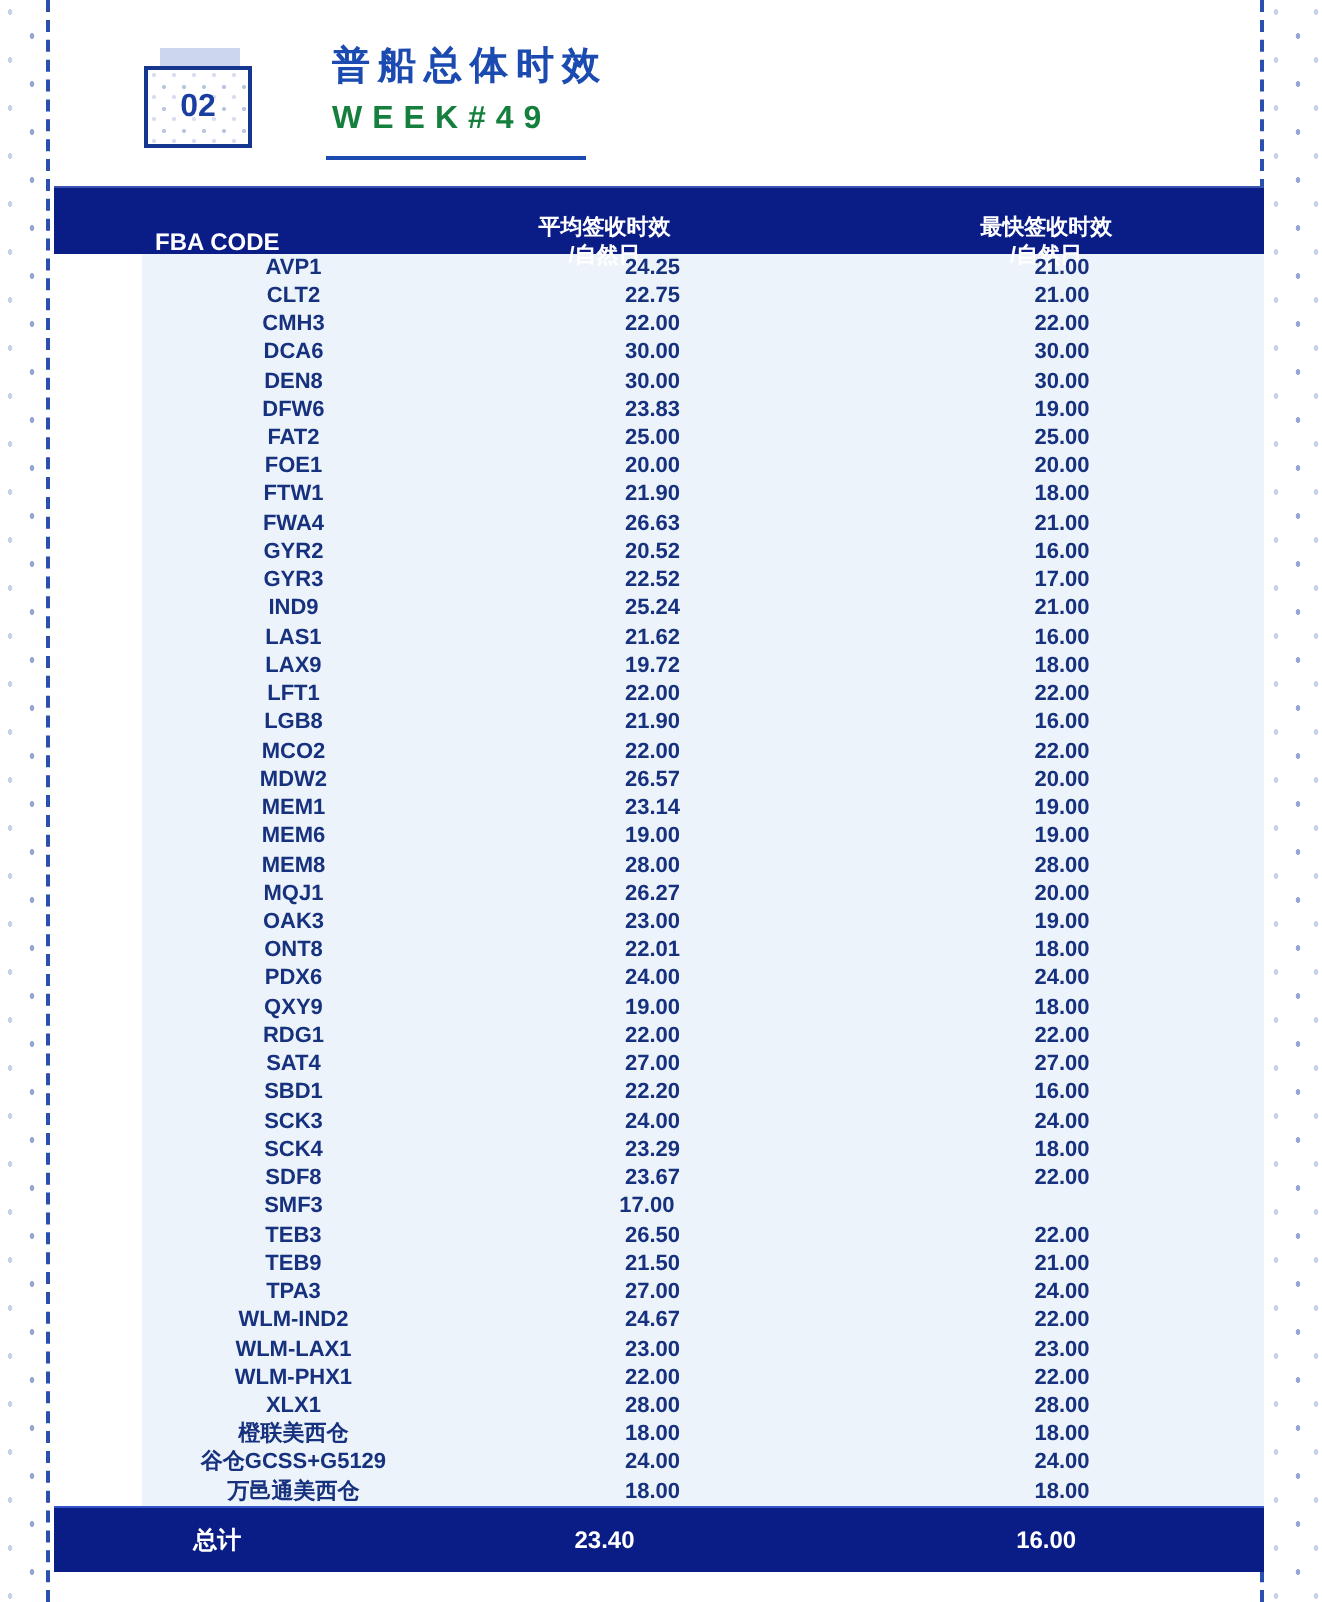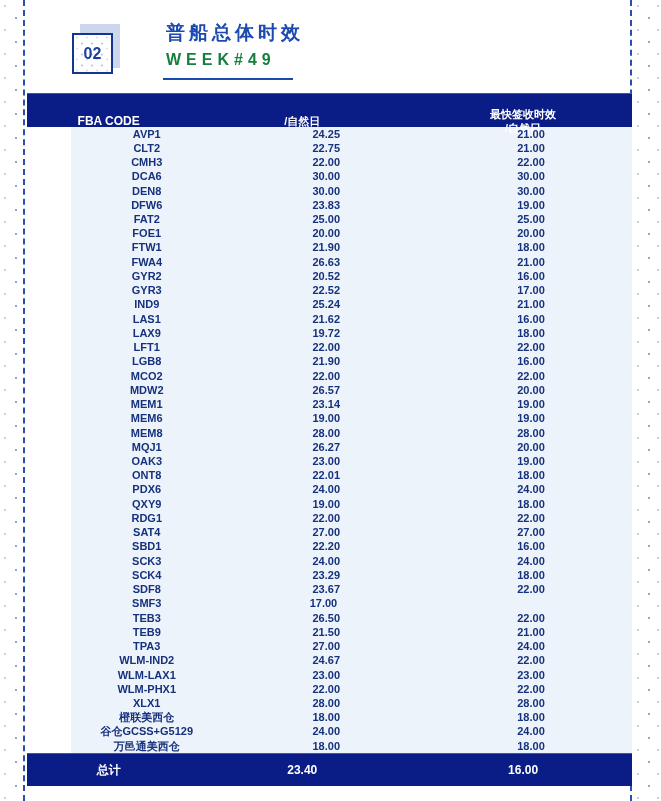--- a/index.html
+++ b/index.html
@@ -32,21 +32,21 @@
   .dash-right { left: 630px; }
 
   
   .header { position: absolute; left: 0; top: 0; width: 100%; height: 93px; }
   .badge-shadow {
     position: absolute; left: 80px; top: 24px;
     width: 40px; height: 44px; background: #ccd7ee;
   }
   .badge-box {
     position: absolute; left: 72px; top: 33px;
-    width: 41px; height: 41px;
+    width: 54px; height: 41px;
     background: #ffffff;
     border: 2px solid #14368f;
     display: flex; align-items: center; justify-content: center;
     background-image:
       radial-gradient(#b9c6e2 0.9px, transparent 1.1px),
       radial-gradient(#d6def0 0.9px, transparent 1.1px);
     background-size: 10px 11px, 10px 11px;
     background-position: 3px 3px, 8px 8px;
   }
   .badge-box span {
@@ -121,20 +121,21 @@
     <div class="title">普船总体时效</div>
     <div class="subtitle">WEEK#49</div>
     <div class="title-underline"></div>
   </div>
 
   <div class="table">
 
     <div class="thead">
       <div class="th col-code">FBA CODE</div>
       <div class="th col-avg">
+        <span style="display:block">平均签收时效</span>
         <span style="display:block">/自然日</span>
       </div>
       <div class="th col-fast">
         <span style="display:block">最快签收时效</span>
         <span style="display:block">/自然日</span>
       </div>
     </div>
 
     <div class="tbody">
         <div class="tr">

